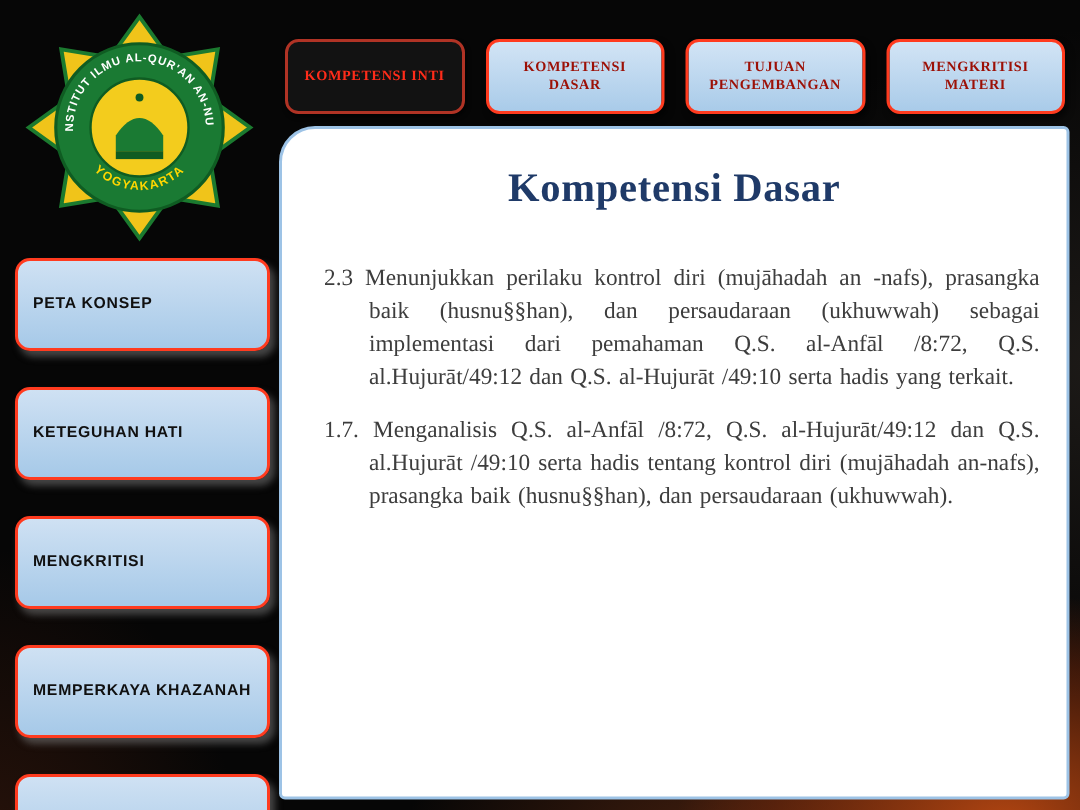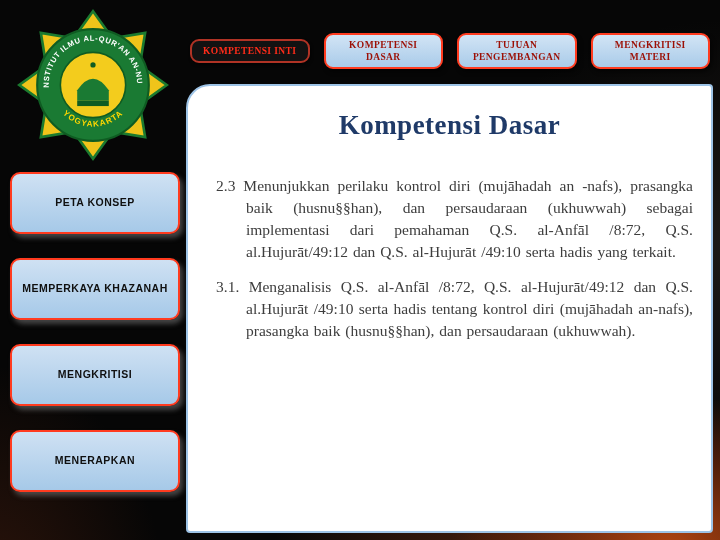--- a/index.html
+++ b/index.html
@@ -7,37 +7,37 @@
     position:relative;width:720px;height:540px;overflow:hidden;
     font-family:"Liberation Sans",sans-serif;
     background:
       radial-gradient(280px 200px at 93% 102%, rgba(186,72,18,.95), rgba(130,45,12,.45) 55%, transparent 78%),
       radial-gradient(320px 240px at 68% 108%, rgba(130,55,22,.55), transparent 70%),
       radial-gradient(240px 320px at -2% 112%, rgba(95,38,16,.45), transparent 75%),
       radial-gradient(420px 320px at 102% 45%, rgba(70,62,55,.35), transparent 70%),
       #060606;
   }
   
-  .top-nav{position:absolute;left:190px;top:26px;right:10px;height:50px;display:flex;gap:14px;align-items:center;}
+  .top-nav{position:absolute;left:190px;top:26px;right:10px;height:50px;display:flex;gap:14px;}
   .nav-btn{
     flex:1;display:flex;align-items:center;justify-content:center;text-align:center;
     border-radius:9px;padding:4px 6px;line-height:1.3;cursor:pointer;
     font-family:"Liberation Serif",serif;font-weight:bold;font-size:9.5px;letter-spacing:.4px;
     background:linear-gradient(#d2e4f5,#a9cbe9);
     border:2px solid #ff3b1f;color:#9c1006;
     box-shadow:2px 3px 4px rgba(0,0,0,.55);
   }
   .nav-btn.active{
     background:#121212;border:2px solid #b03325;color:#ff2c1a;
     box-shadow:1px 2px 3px rgba(0,0,0,.6);
   }
   
   .sidebar{position:absolute;left:10px;top:172px;width:170px;display:flex;flex-direction:column;gap:24px;}
   .side-btn{
-    min-height:46px;display:flex;align-items:center;justify-content:center;text-align:center;
+    min-height:46px;display:flex;align-items:center;justify-content:flex-start;text-align:center;
     border-radius:10px;padding:6px 10px;cursor:pointer;
     font-weight:bold;font-size:10.5px;letter-spacing:.5px;line-height:1.45;color:#101010;
     background:linear-gradient(#cfe1f3,#a6c9e8);
     border:2px solid #ff3b1f;
     box-shadow:3px 4px 5px rgba(120,120,120,.55);
   }
   
   .panel{
     position:absolute;left:186px;top:84px;right:7px;bottom:7px;
     background:#fff;border:2px solid #9dc3e6;
@@ -100,31 +100,34 @@
     <div class="nav-btn">
       <span>MENGKRITISI MATERI</span>
     </div>
   </div>
 
   <div class="sidebar">
     <div class="side-btn">
       <span>PETA KONSEP</span>
     </div>
     <div class="side-btn">
-      <span>MEMPERKAYA KHAZANAH</span>
+      <span>KETEGUHAN HATI</span>
     </div>
     <div class="side-btn">
       <span>MENGKRITISI</span>
+    </div>
+    <div class="side-btn">
+      <span>MEMPERKAYA KHAZANAH</span>
     </div>
     <div class="side-btn">
       <span>MENERAPKAN</span>
     </div>
   </div>
 
   <div class="panel">
     <h1 class="panel-title">Kompetensi Dasar</h1>
     <div class="panel-body">
       <p>2.3 Menunjukkan perilaku kontrol diri (mujāhadah an -nafs), prasangka baik (husnu§§han), dan persaudaraan (ukhuwwah) sebagai implementasi dari pemahaman Q.S. al-Anfāl /8:72, Q.S. al.Hujurāt/49:12 dan Q.S. al-Hujurāt /49:10 serta hadis yang terkait.</p>
-      <p>3.1. Menganalisis Q.S. al-Anfāl /8:72, Q.S. al-Hujurāt/49:12 dan Q.S. al.Hujurāt /49:10 serta hadis tentang kontrol diri (mujāhadah an-nafs), prasangka baik (husnu§§han), dan persaudaraan (ukhuwwah).</p>
+      <p>1.7. Menganalisis Q.S. al-Anfāl /8:72, Q.S. al-Hujurāt/49:12 dan Q.S. al.Hujurāt /49:10 serta hadis tentang kontrol diri (mujāhadah an-nafs), prasangka baik (husnu§§han), dan persaudaraan (ukhuwwah).</p>
     </div>
   </div>
 
 </div>
 
 </body></html>

